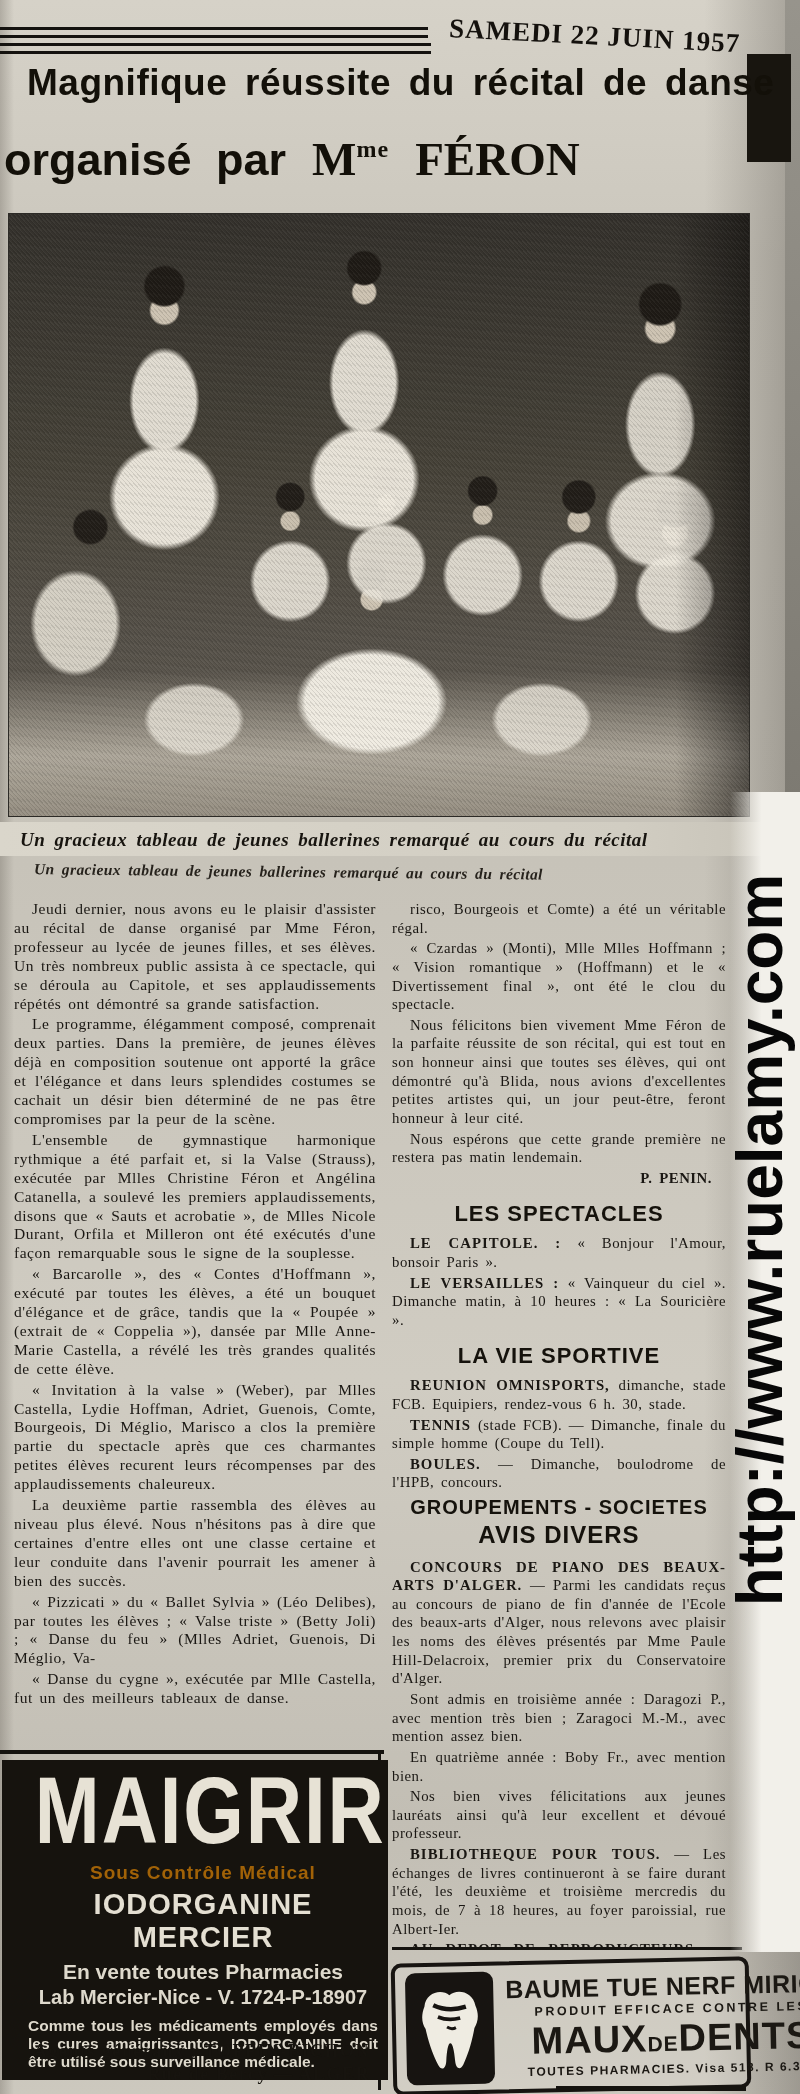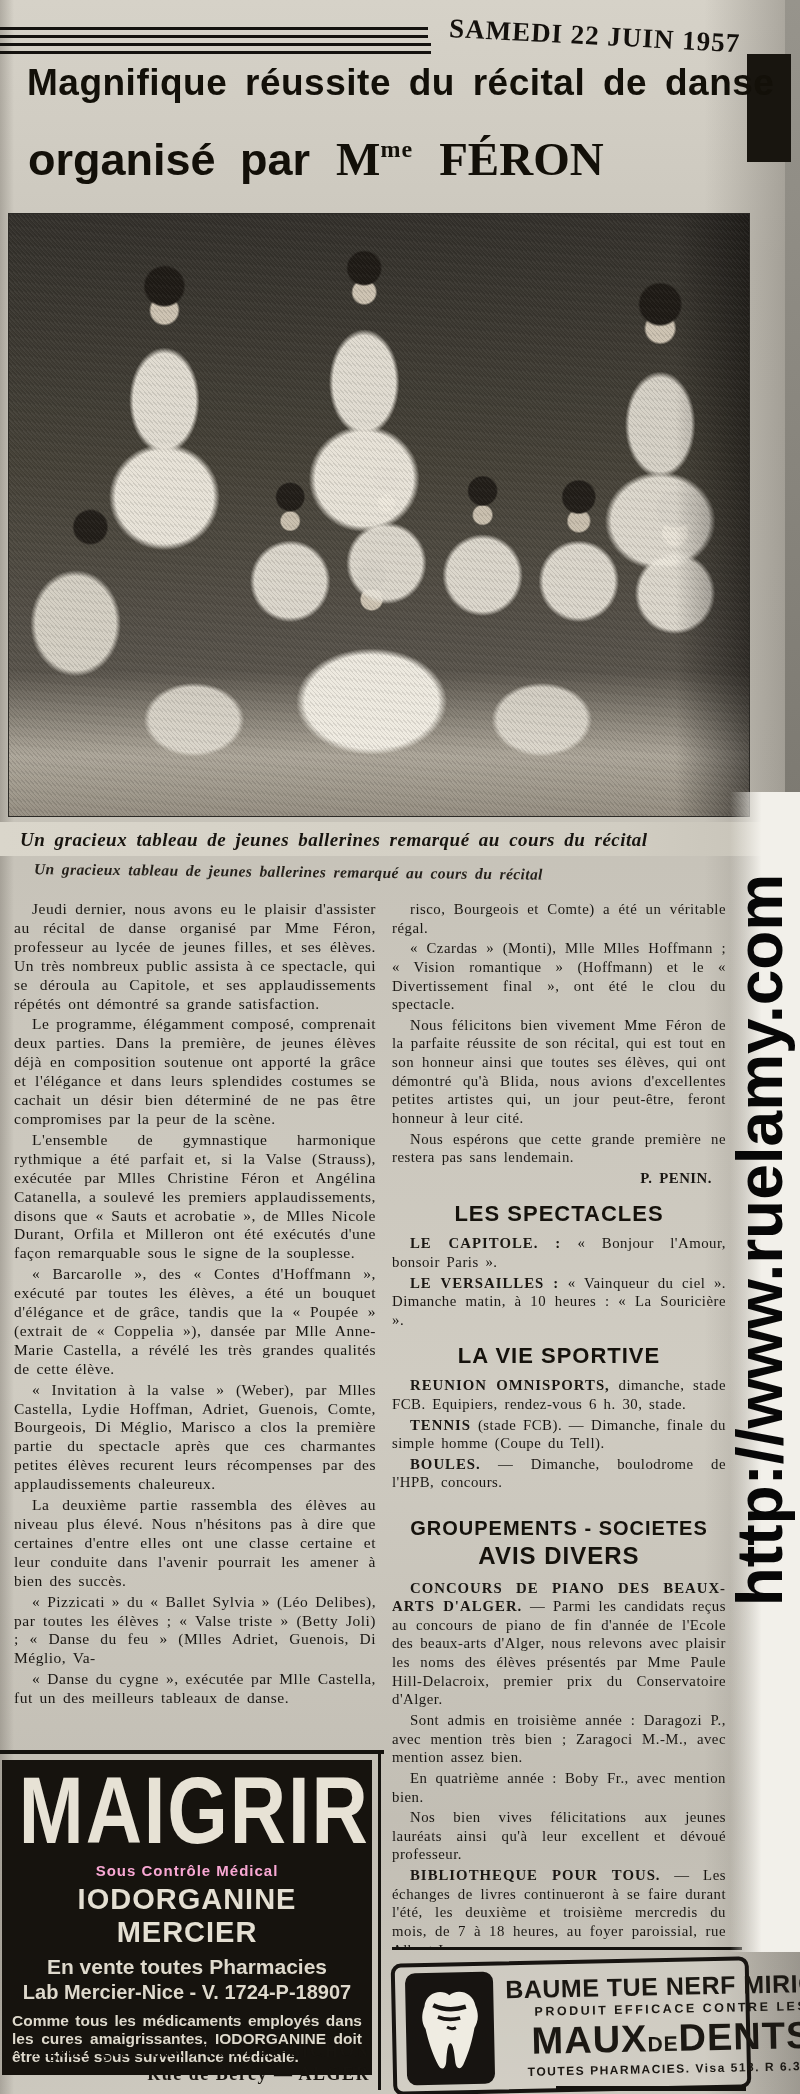--- a/index.html
+++ b/index.html
@@ -87,34 +87,34 @@
   .col{overflow:hidden;}
   .col.left{width:362px;height:856px;font-size:15.5px;line-height:1.22;}
   .col.right{width:334px;height:1048px;font-size:14.8px;line-height:1.26;}
   .col p{margin:0 0 2px 0;text-align:justify;text-indent:18px;letter-spacing:0.5px;word-spacing:2.5px;}
   .col p .lead{font-weight:bold;letter-spacing:1px;}
   .sig{text-align:right !important;font-weight:bold;padding-right:14px;letter-spacing:1px;}
   .sec-title{
     font-family:"Liberation Sans", sans-serif;font-weight:bold;text-align:center;
     font-size:22px;letter-spacing:1px;margin:12px 0 7px 0;color:#15120c;
   }
-  .sec-title.small{font-size:20px;margin:24px 0 0 0;}
+  .sec-title.small{font-size:20px;margin:3px 0 0 0;}
   .sec-title.small2{font-size:24px;margin:0 0 7px 0;}
   
   .rule-h{background:#15130f;}
   .rule-v{background:#15130f;}
   .ad-maigrir{
     background:#16130e;color:#ded9cc;text-align:center;
-    font-family:"Liberation Sans", sans-serif;padding:10px 8px 10px 8px;
+    font-family:"Liberation Sans", sans-serif;padding:10px 8px 10px 24px;
   }
   .ad-maigrir .big{
     font-weight:bold;font-size:82px;line-height:1.0;letter-spacing:2px;
     transform:scale(0.95,1.15);transform-origin:center;color:#e7e2d5;
   }
-  .ad-maigrir .sub{font-weight:bold;font-size:15px;letter-spacing:1px;margin-top:10px;color:#f9a8d4;}
+  .ad-maigrir .sub{font-weight:bold;font-size:19px;letter-spacing:1px;margin-top:10px;color:#a16207;}
   .ad-maigrir .brand{font-weight:bold;font-size:29px;letter-spacing:1px;margin-top:4px;color:#e4dfd2;}
   .ad-maigrir .l1{font-weight:bold;font-size:21px;margin-top:6px;}
   .ad-maigrir .l2{font-weight:bold;font-size:20px;margin-top:2px;}
   .ad-maigrir .note{font-weight:bold;font-size:15.5px;line-height:1.15;text-align:justify;margin-top:8px;padding:0 2px;}
   .agents{
     font-family:"Liberation Serif", serif;font-weight:bold;font-size:18px;
     letter-spacing:1.5px;text-align:right;color:#17140f;line-height:1.3;
   }
   
   .ad-dents{
@@ -144,21 +144,21 @@
 <div class="page">
 
   <div class="abs rule-pair" style="top:27px;left:0;width:428px;"></div>
   <div class="abs rule-pair" style="top:43px;left:0;width:431px;"></div>
   <div class="abs date" style="top:13px;left:450px;">SAMEDI 22 JUIN 1957</div>
 
   <div class="abs edge-gray" style="top:0;right:0;width:15px;height:798px;"></div>
   <div class="abs corner-block" style="top:54px;right:9px;width:44px;height:108px;"></div>
 
   <div class="abs headline1" style="top:62px;left:10px;margin-left:17px;">Magnifique réussite du récital de danse</div>
-  <div class="abs headline2" style="top:132px;left:28px;">
+  <div class="abs headline2" style="top:132px;left:4px;">
     <span class="hl2-prefix">organisé par</span>
     <span class="hl2-name"><span>M</span><sup>me</sup></span>
     <span class="hl2-name sp">FÉRON</span>
   </div>
 
   <div class="abs photo" style="top:213px;left:8px;width:740px;height:602px;"></div>
 
   <div class="abs caption1" style="top:822px;left:0;width:760px;">Un gracieux tableau de jeunes ballerines remarqué au cours du récital</div>
   <div class="abs caption2" style="top:864px;left:34px;width:716px;">Un gracieux tableau de jeunes ballerines remarqué au cours du récital</div>
 
@@ -170,21 +170,21 @@
       <p>« Barcarolle », des « Contes d'Hoffmann », exécuté par toutes les élèves, a été un bouquet d'élégance et de grâce, tandis que la « Poupée » (extrait de « Coppelia »), dansée par Mlle Anne-Marie Castella, a révélé les très grandes qualités de cette élève.</p>
       <p>« Invitation à la valse » (Weber), par Mlles Castella, Lydie Hoffman, Adriet, Guenois, Comte, Bourgeois, Di Méglio, Marisco a clos la première partie du spectacle après que ces charmantes petites élèves recurent leurs récompenses par des applaudissements chaleureux.</p>
       <p>La deuxième partie rassembla des élèves au niveau plus élevé. Nous n'hésitons pas à dire que certaines d'entre elles ont une classe certaine et leur conduite dans l'avenir pourrait les amener à bien des succès.</p>
       <p>« Pizzicati » du « Ballet Sylvia » (Léo Delibes), par toutes les élèves ; « Valse triste » (Betty Joli) ; « Danse du feu » (Mlles Adriet, Guenois, Di Méglio, Va-</p>
       <p>« Danse du cygne », exécutée par Mlle Castella, fut un des meilleurs tableaux de danse.</p>
     </div>
     <div class="col right">
       <p>risco, Bourgeois et Comte) a été un véritable régal.</p>
       <p>« Czardas » (Monti), Mlle Mlles Hoffmann ; « Vision romantique » (Hoffmann) et le « Divertissement final », ont été le clou du spectacle.</p>
       <p>Nous félicitons bien vivement Mme Féron de la parfaite réussite de son récital, qui est tout en son honneur ainsi que toutes ses élèves, qui ont démontré qu'à Blida, nous avions d'excellentes petites artistes qui, un jour peut-être, feront honneur à leur cité.</p>
-      <p>Nous espérons que cette grande première ne restera pas sans lendemain.</p>
+      <p>Nous espérons que cette grande première ne restera pas matin lendemain.</p>
       <p class="sig">P. PENIN.</p>
 
       <div class="sec-title">LES SPECTACLES</div>
       <p><span class="lead">LE CAPITOLE. :</span> <span>« Bonjour l'Amour, bonsoir Paris ».</span></p>
       <p><span class="lead">LE VERSAILLES :</span> <span>« Vainqueur du ciel ». Dimanche matin, à 10 heures : « La Souricière ».</span></p>
 
       <div class="sec-title">LA VIE SPORTIVE</div>
       <p><span class="lead">REUNION OMNISPORTS,</span> <span>dimanche, stade FCB. Equipiers, rendez-vous 6 h. 30, stade.</span></p>
       <p><span class="lead">TENNIS</span> <span>(stade FCB). — Dimanche, finale du simple homme (Coupe du Tell).</span></p>
       <p><span class="lead">BOULES.</span> <span>— Dimanche, boulodrome de l'HPB, concours.</span></p>

